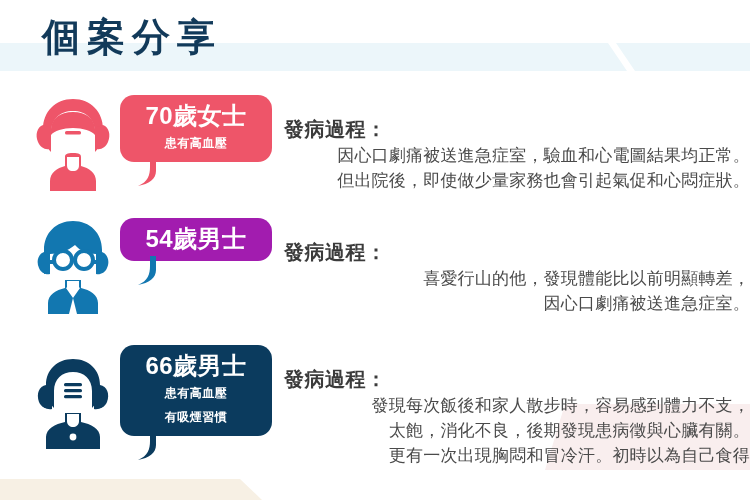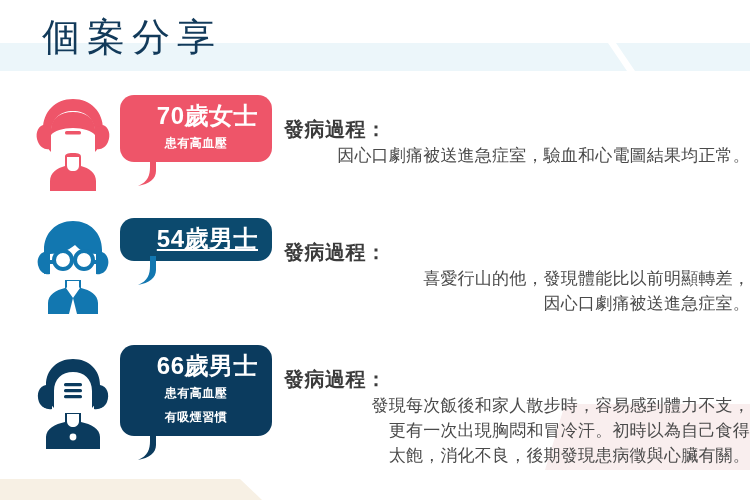--- a/index.html
+++ b/index.html
@@ -55,21 +55,21 @@
     background: #f9eeee;
     clip-path: polygon(20px 0, 205px 0, 205px 100%, 0 100%);
   }
 
   
   .title {
     position: absolute;
     left: 42px;
     top: 13px;
     font-size: 38px;
-    font-weight: normal;
+    font-weight: bold;
     color: #123a5a;
     letter-spacing: 7px;
     line-height: 48px;
     white-space: nowrap;
   }
 
   
   .case-row {
     position: absolute;
     left: 0;
@@ -97,21 +97,20 @@
     text-align: center;
     color: #ffffff;
     padding: 6px 14px 7px 14px;
   }
   .bubble .age-line {
     font-size: 24px;
     font-weight: bold;
     line-height: 30px;
     letter-spacing: 0.5px;
     white-space: nowrap;
-    text-align: right;
   }
   .bubble .cond-line {
     font-size: 12px;
     font-weight: bold;
     line-height: 24px;
     letter-spacing: 0.5px;
     white-space: nowrap;
   }
   .bubble-tail {
     position: absolute;
@@ -185,20 +184,21 @@
         <svg width="34" height="30" viewBox="0 0 34 30" xmlns="http://www.w3.org/2000/svg">
           <path d="M20 0 L20 14 C20 22 13 27 2 29 C12 25 14 18 14 10 L14 0 Z" fill="#ee5569"></path>
         </svg>
       </div>
     </div>
 
     <div class="desc">
       <div class="desc-head">發病過程：</div>
       <div class="desc-body">
         <div>因心口劇痛被送進急症室，驗血和心電圖結果均正常。</div>
+        <div>但出院後，即使做少量家務也會引起氣促和心悶症狀。</div>
       </div>
     </div>
   </div>
 
   <div class="case-row r2">
 
     <div class="avatar">
       <svg width="86" height="96" viewBox="0 0 86 96" xmlns="http://www.w3.org/2000/svg">
         <g fill="#1277b0">
           <path d="M43 3 C26 3 14 15 14 32 L14 56 C18 56 20 53 20 49 L20 36 C28 36 38 33 45 27 C50 33 58 36 66 36 L66 52 C70 52 72 48 72 44 L72 32 C72 15 60 3 43 3 Z"></path>
@@ -210,21 +210,21 @@
           <path d="M20 42 L24 42 L24 46 L20 46 Z"></path>
           <path d="M63 42 L67 42 L67 46 L63 46 Z"></path>
           <path d="M18 96 L18 85 C18 77 26 72 35 70 L35 62 L51 62 L51 70 C60 72 68 77 68 85 L68 96 Z"></path>
           <path d="M36 70 L43 80 L50 70 L47 68 L43 73 L39 68 Z" fill="#ffffff"></path>
           <path d="M43 80 L39 96 L47 96 Z" fill="#ffffff"></path>
           <path d="M37 63 L37 69 C37 72 40 74 43 74 C46 74 49 72 49 69 L49 63 Z" fill="#ffffff"></path>
         </g>
       </svg>
     </div>
 
-    <div class="bubble b2" style="background:#0c4a6e;text-decoration:underline;">
+    <div class="bubble b2" style="background:#a21caf;">
       <div class="age-line">54歲男士</div>
       <div class="bubble-tail">
         <svg width="34" height="30" viewBox="0 0 34 30" xmlns="http://www.w3.org/2000/svg">
           <path d="M20 0 L20 14 C20 22 13 27 2 29 C12 25 14 18 14 10 L14 0 Z" fill="#1277b0"></path>
         </svg>
       </div>
     </div>
 
     <div class="desc">
       <div class="desc-head">發病過程：</div>
@@ -261,19 +261,19 @@
         <svg width="34" height="30" viewBox="0 0 34 30" xmlns="http://www.w3.org/2000/svg">
           <path d="M20 0 L20 14 C20 22 13 27 2 29 C12 25 14 18 14 10 L14 0 Z" fill="#0b3b5e"></path>
         </svg>
       </div>
     </div>
 
     <div class="desc">
       <div class="desc-head">發病過程：</div>
       <div class="desc-body">
         <div>發現每次飯後和家人散步時，容易感到體力不支，</div>
+        <div>太飽，消化不良，後期發現患病徵與心臟有關。</div>
         <div>更有一次出現胸悶和冒冷汗。初時以為自己食得</div>
-        <div>太飽，消化不良，後期發現患病徵與心臟有關。</div>
       </div>
     </div>
   </div>
 
 </div>
 
 </body></html>

